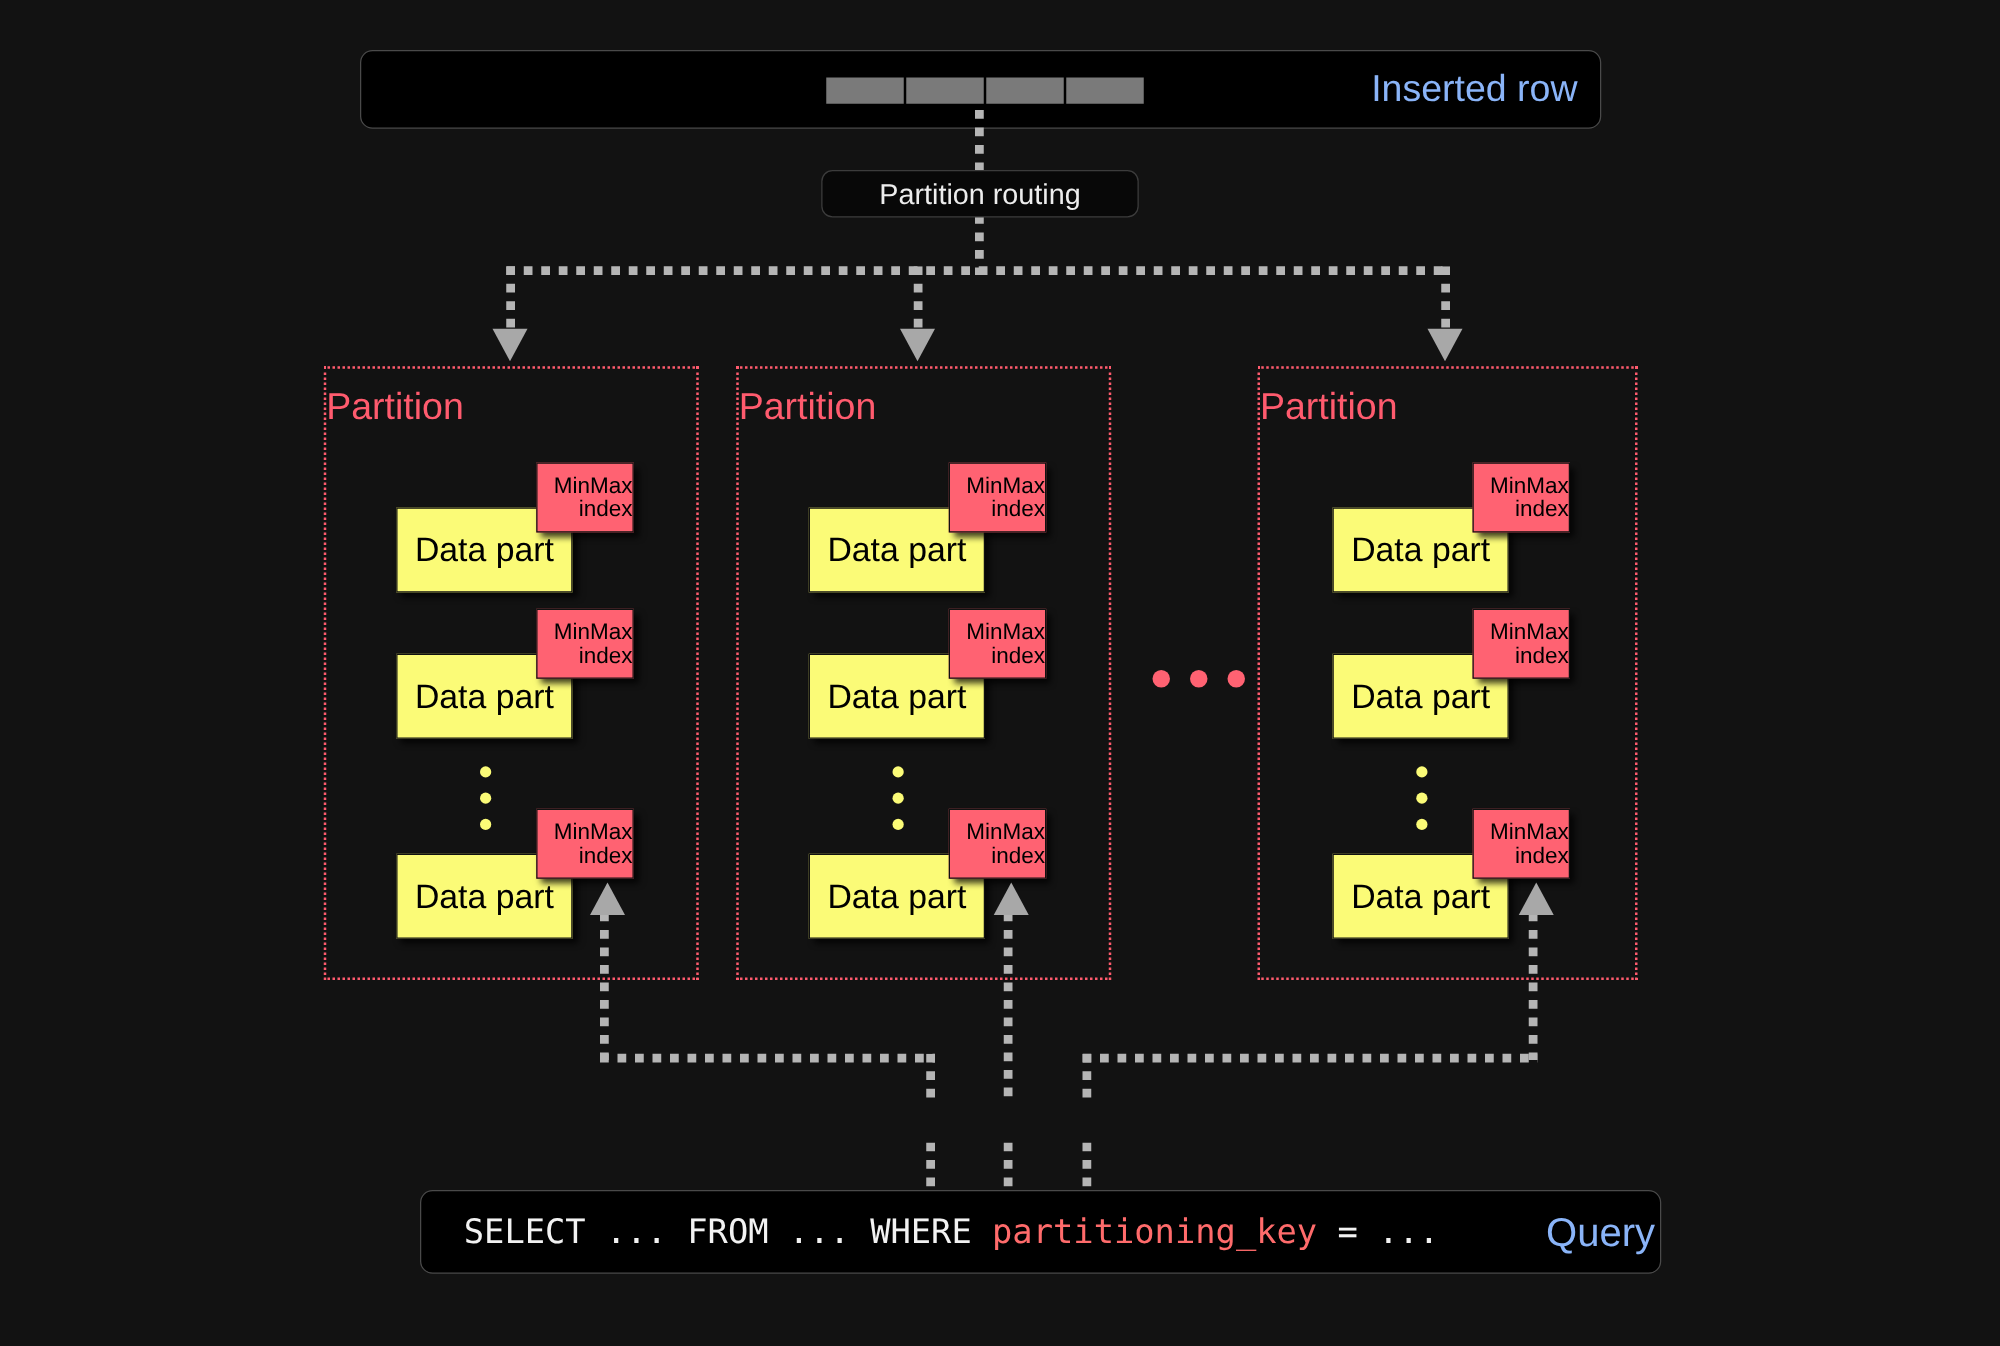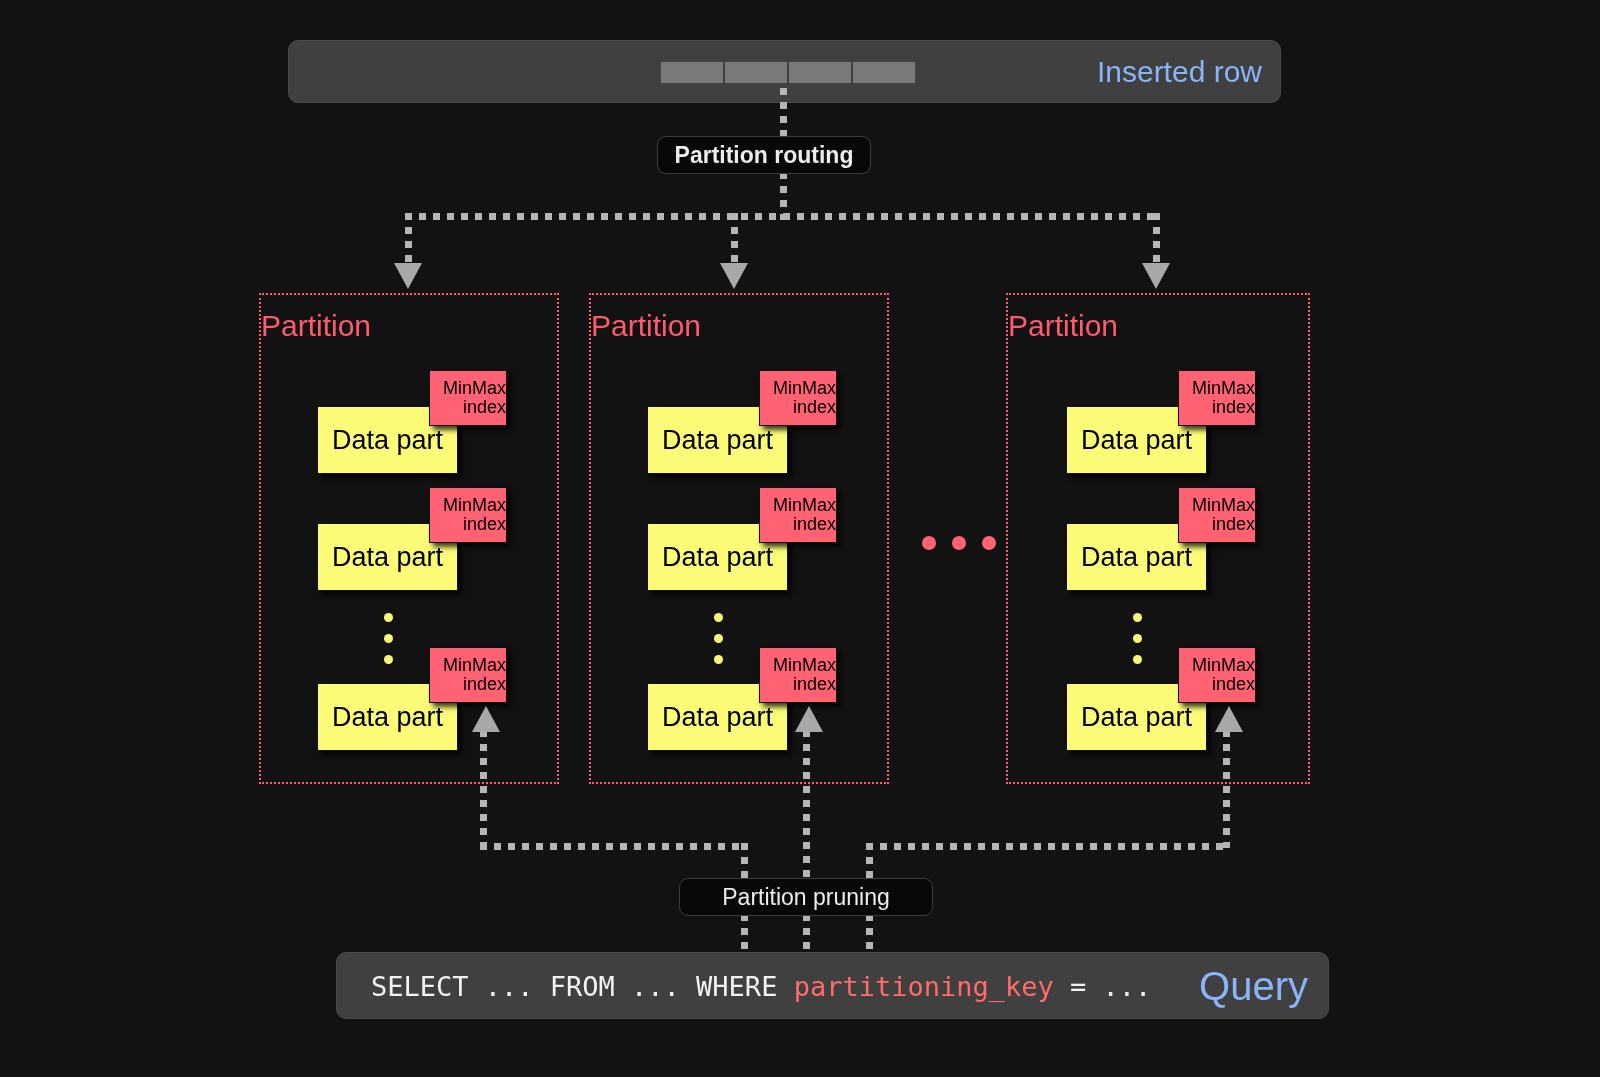--- a/index.html
+++ b/index.html
@@ -16,21 +16,21 @@
   }
   #stage {
     position: absolute;
     inset: 0;
     background: #121212;
   }
 
   
   .banner {
     position: absolute;
-    background: #404040;
+    background: #000000;
     border: 1px solid #4a4a4a;
     border-radius: 10px;
     box-sizing: border-box;
     text-decoration: underline;
   }
   #inserted-row-banner {
     left: 288px;
     top: 40px;
     width: 993px;
     height: 63px;
@@ -72,48 +72,47 @@
     transform: translateY(-50%);
     font-family: "DejaVu Sans Mono", "Liberation Mono", monospace;
     font-size: 27px;
     color: #f2f2f2;
     white-space: pre;
     letter-spacing: 0px;
   }
   #query-text .kw { color: #ff6b6b; }
   #query-label {
     position: absolute;
-    right: 20px;
+    right: 4px;
     top: 50%;
     transform: translateY(-50%);
     color: #8ab4f8;
-    font-size: 40px;
+    font-size: 32px;
     white-space: nowrap;
   }
 
   
   .pill {
     position: absolute;
     background: #080808;
     border: 1px solid #3c3c3c;
     border-radius: 9px;
     color: #ededed;
     font-size: 23px;
     display: flex;
     align-items: center;
     justify-content: center;
     box-sizing: border-box;
     z-index: 6;
   }
   #partition-routing-box {
     left: 657px;
     top: 136px;
-    width: 214px;
+    width: 254px;
     height: 38px;
-    font-weight: bold;
   }
   #partition-pruning-box {
     left: 679px;
     top: 878px;
     width: 254px;
     height: 38px;
   }
 
   
   .partition {
@@ -384,23 +383,20 @@
   <div class="vline" style="left:741px; top:843px; height:40px;"></div>
 
   <div class="arrow-up" style="left:795px; top:706px;"></div>
   <div class="vline" style="left:803px; top:730px; height:153px;"></div>
 
   <div class="arrow-up" style="left:1215px; top:706px;"></div>
   <div class="vline" style="left:1223px; top:730px; height:118px;"></div>
   <div class="hline" style="left:866px; top:843px; width:364px;"></div>
   <div class="vline" style="left:866px; top:843px; height:40px;"></div>
 
-  <div class="pill" id="partition-pruning-box">
-    <span>Partition pruning</span>
-  </div>
 
   <div class="vline" style="left:741px; top:914px; height:38px;"></div>
   <div class="vline" style="left:803px; top:914px; height:38px;"></div>
   <div class="vline" style="left:866px; top:914px; height:38px;"></div>
 
   <div class="banner" id="query-banner">
     <div id="query-text"><span>SELECT ... FROM ... WHERE </span><span class="kw">partitioning_key</span><span> = ...</span></div>
     <div id="query-label">Query</div>
   </div>
 

